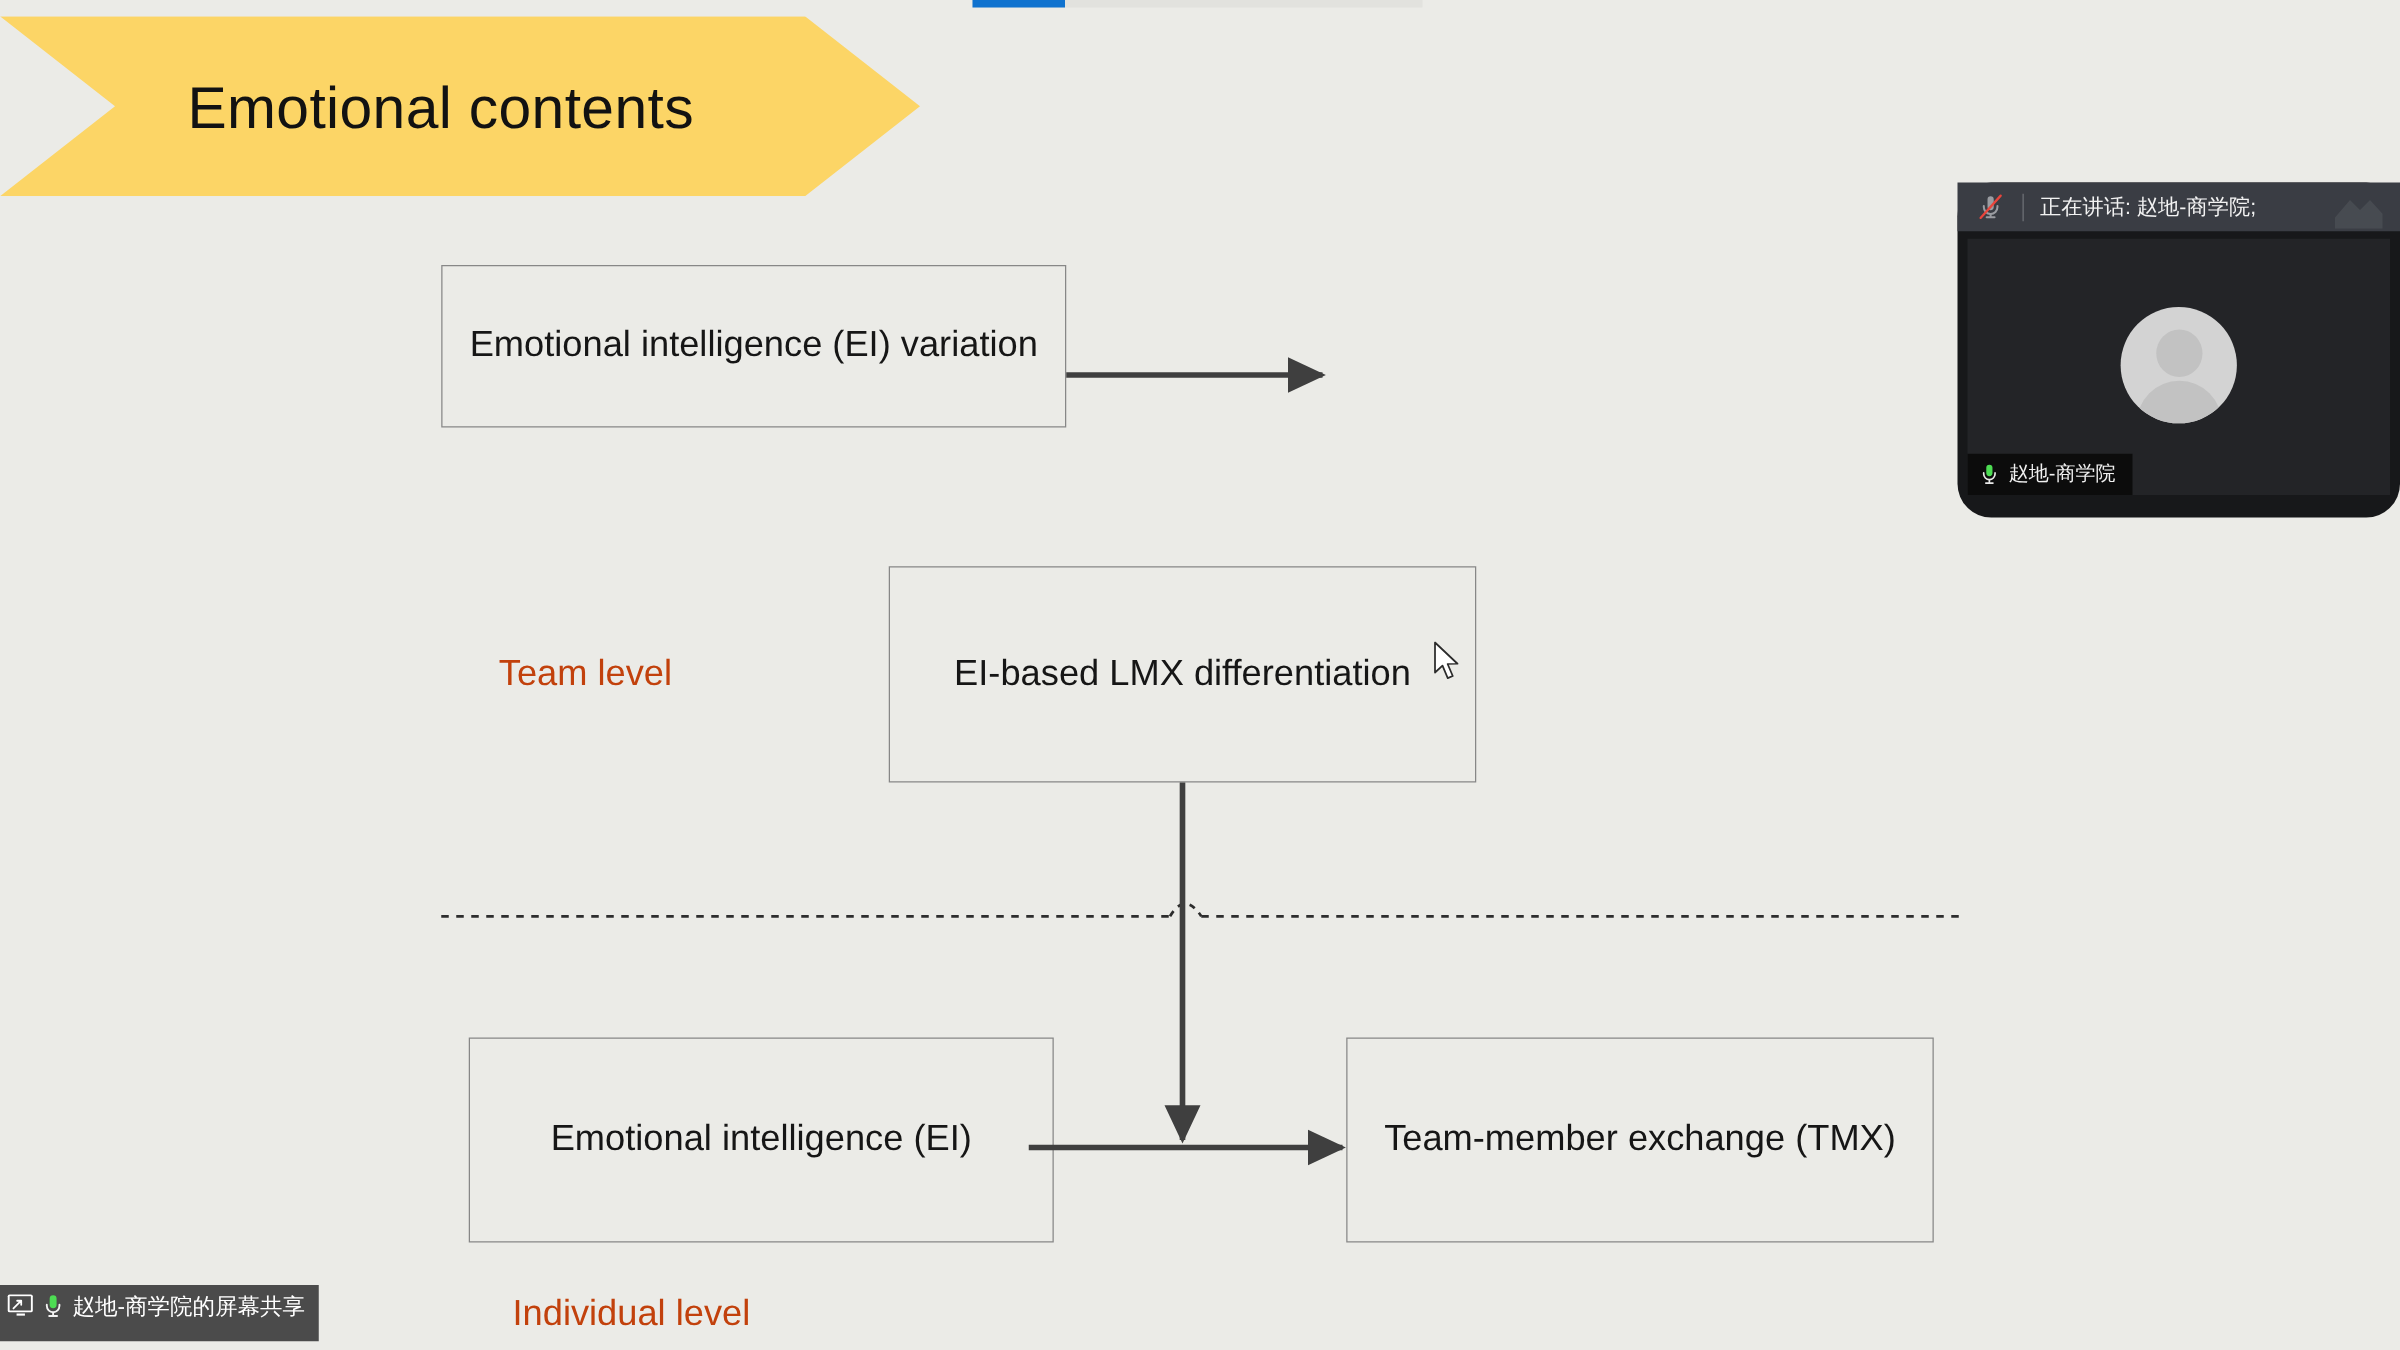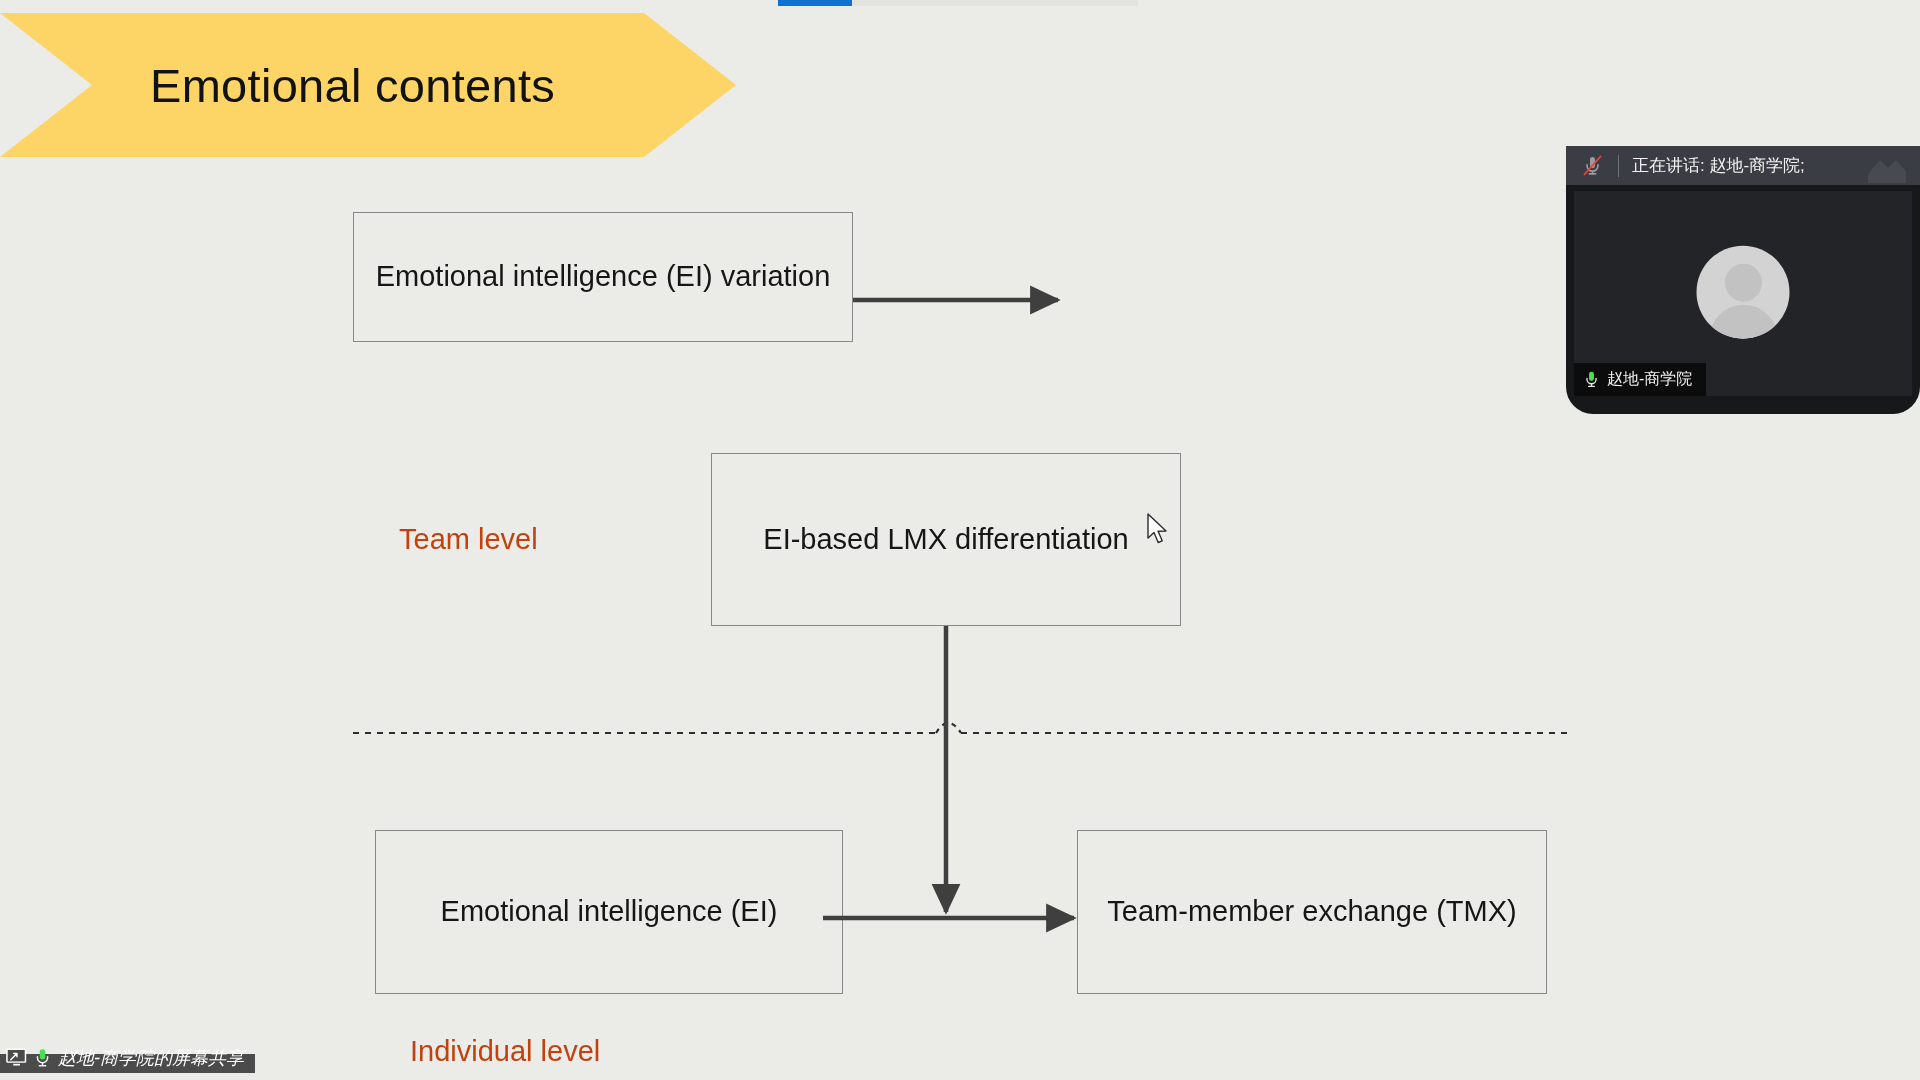--- a/index.html
+++ b/index.html
@@ -128,25 +128,24 @@
     display:flex; align-items:center;
     background:#0c0c0c;
     padding:0 14px 0 9px;
   }
   #zoom-name-tag .name-text {
     font-size:16px; color:#f0f0f0; margin-left:7px; white-space:nowrap;
   }
 
   
   #share-bar {
-    position:absolute; left:0px; bottom:7px; height:19px;
+    position:absolute; left:0px; bottom:7px; height:45px;
     background:#4b4b4b;
     display:flex; align-items:center;
     padding:0 11px 12px 5px;
-    font-style:italic;
   }
   #share-bar .share-text {
     font-size:18px; color:#ffffff; margin-left:6px; white-space:nowrap;
   }
 
   
   #cursor { position:absolute; left:1146px; top:513px; }
 </style>
 </head>
 <body>

